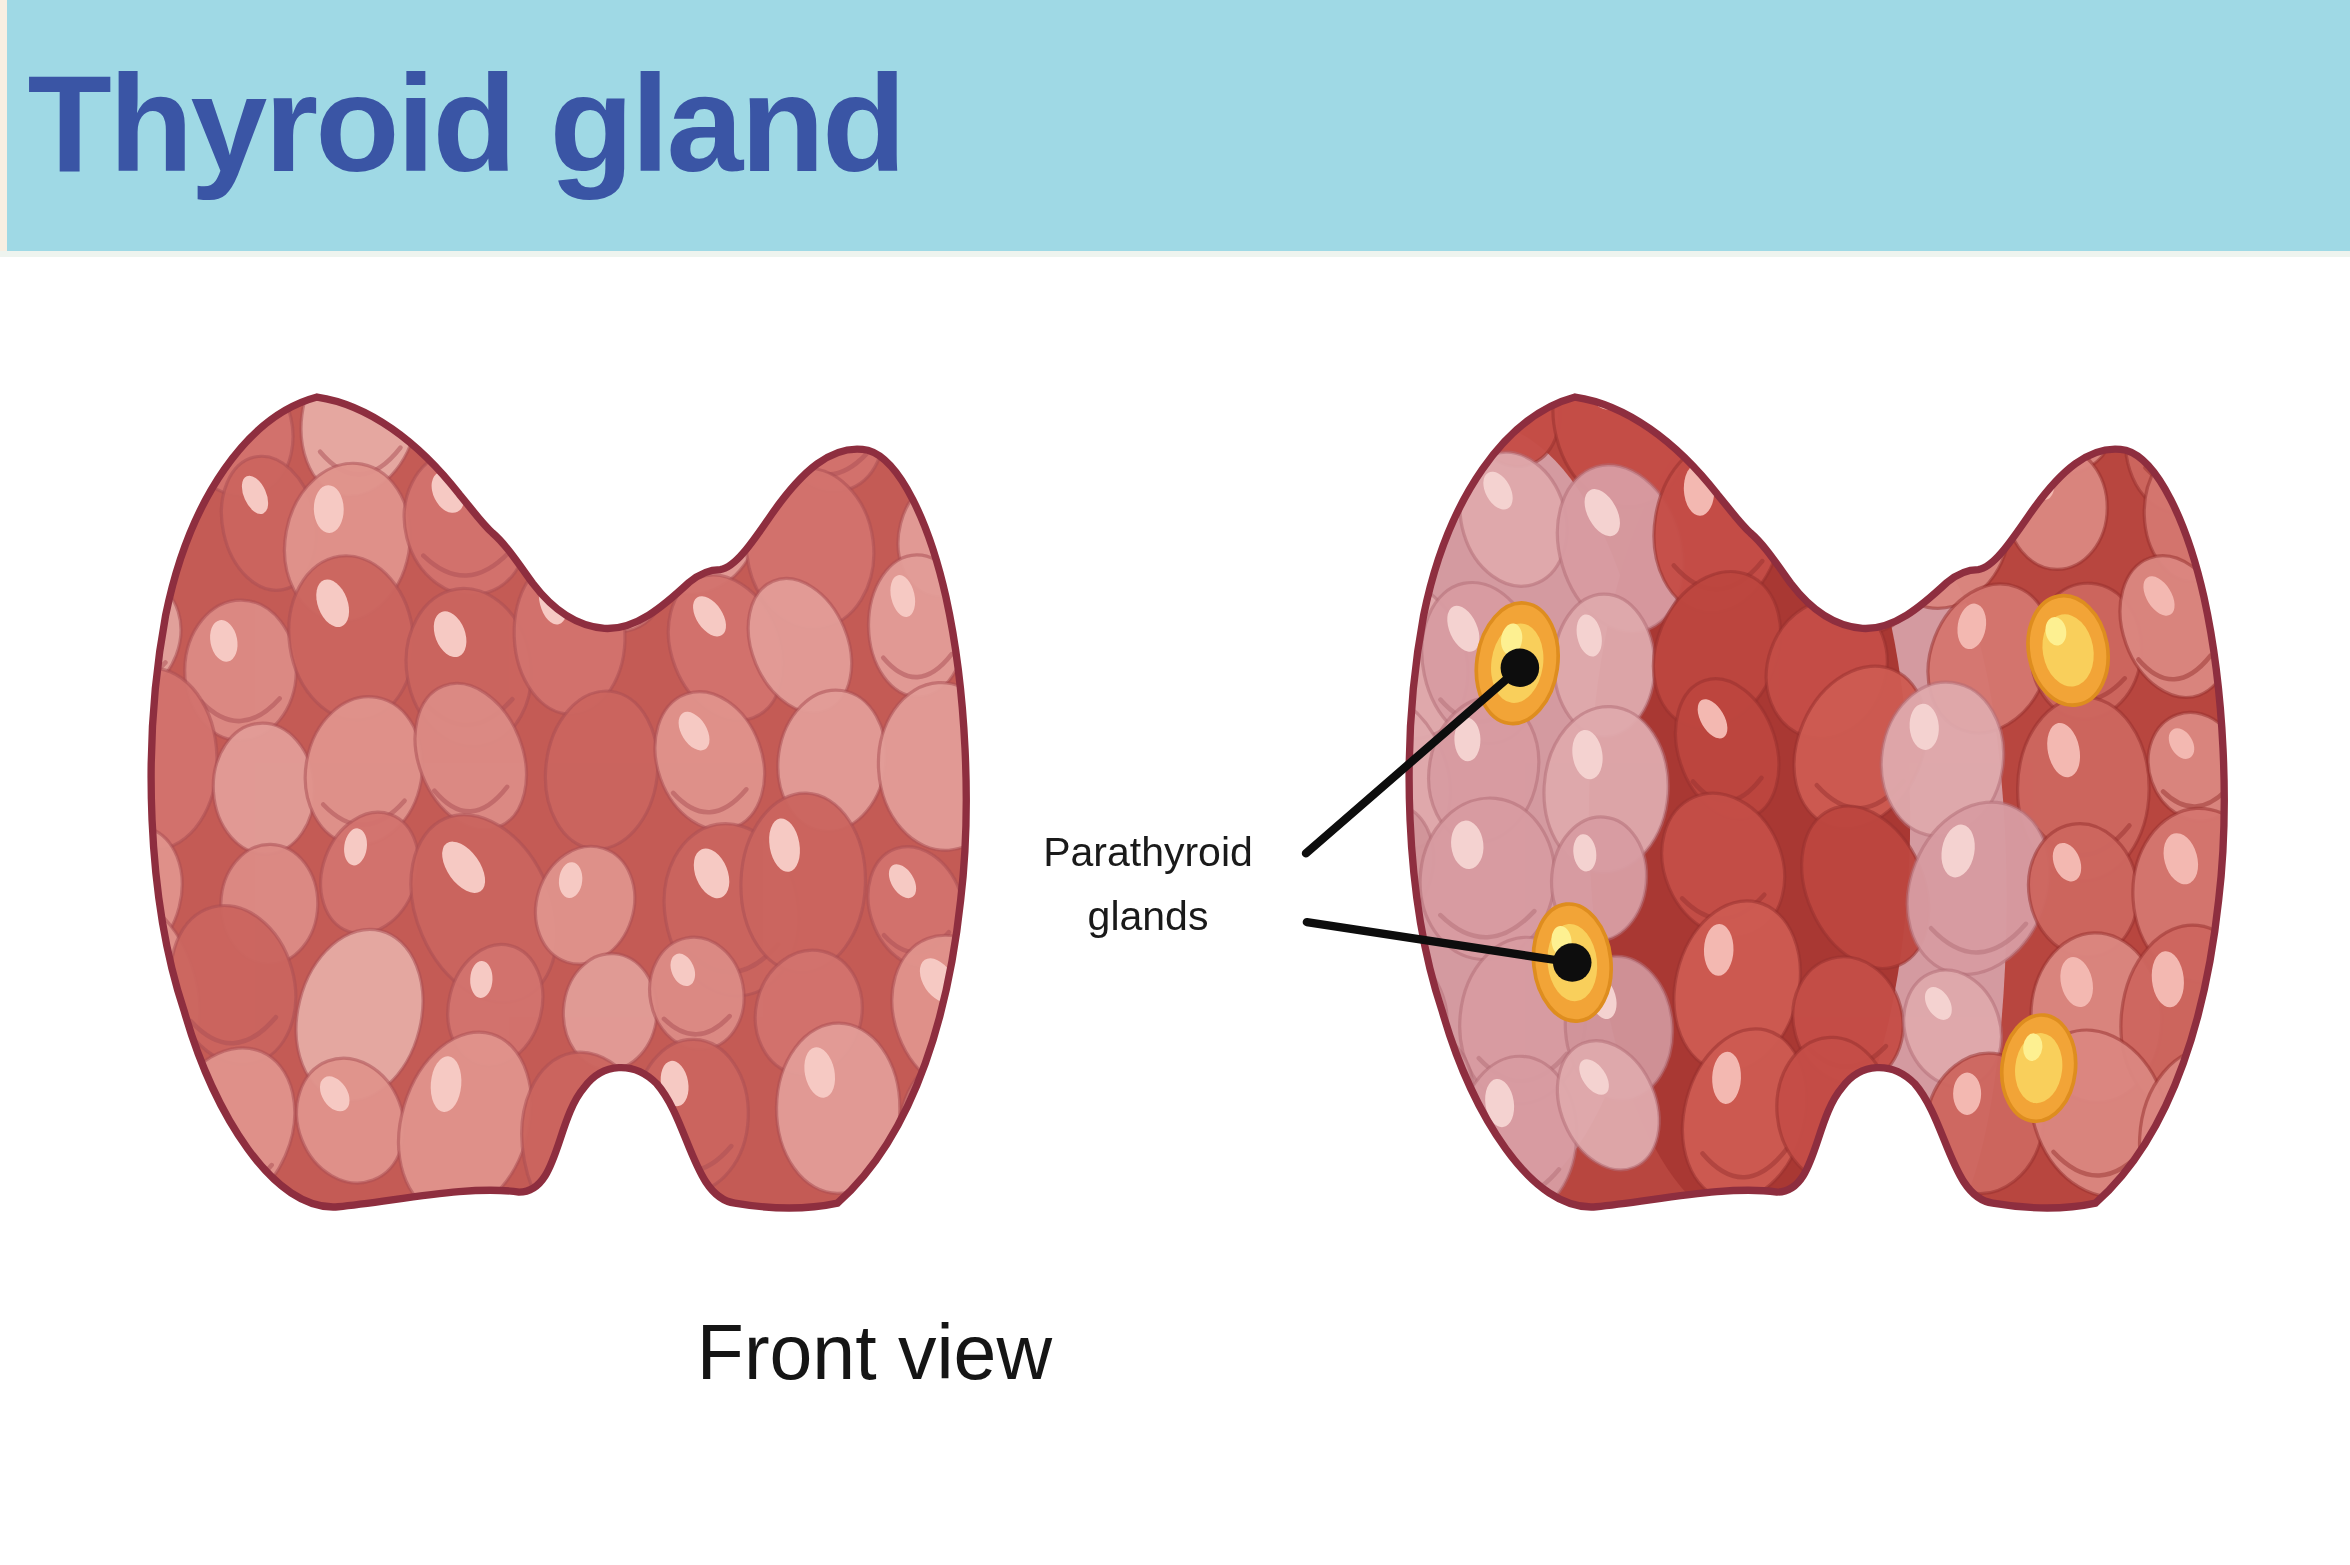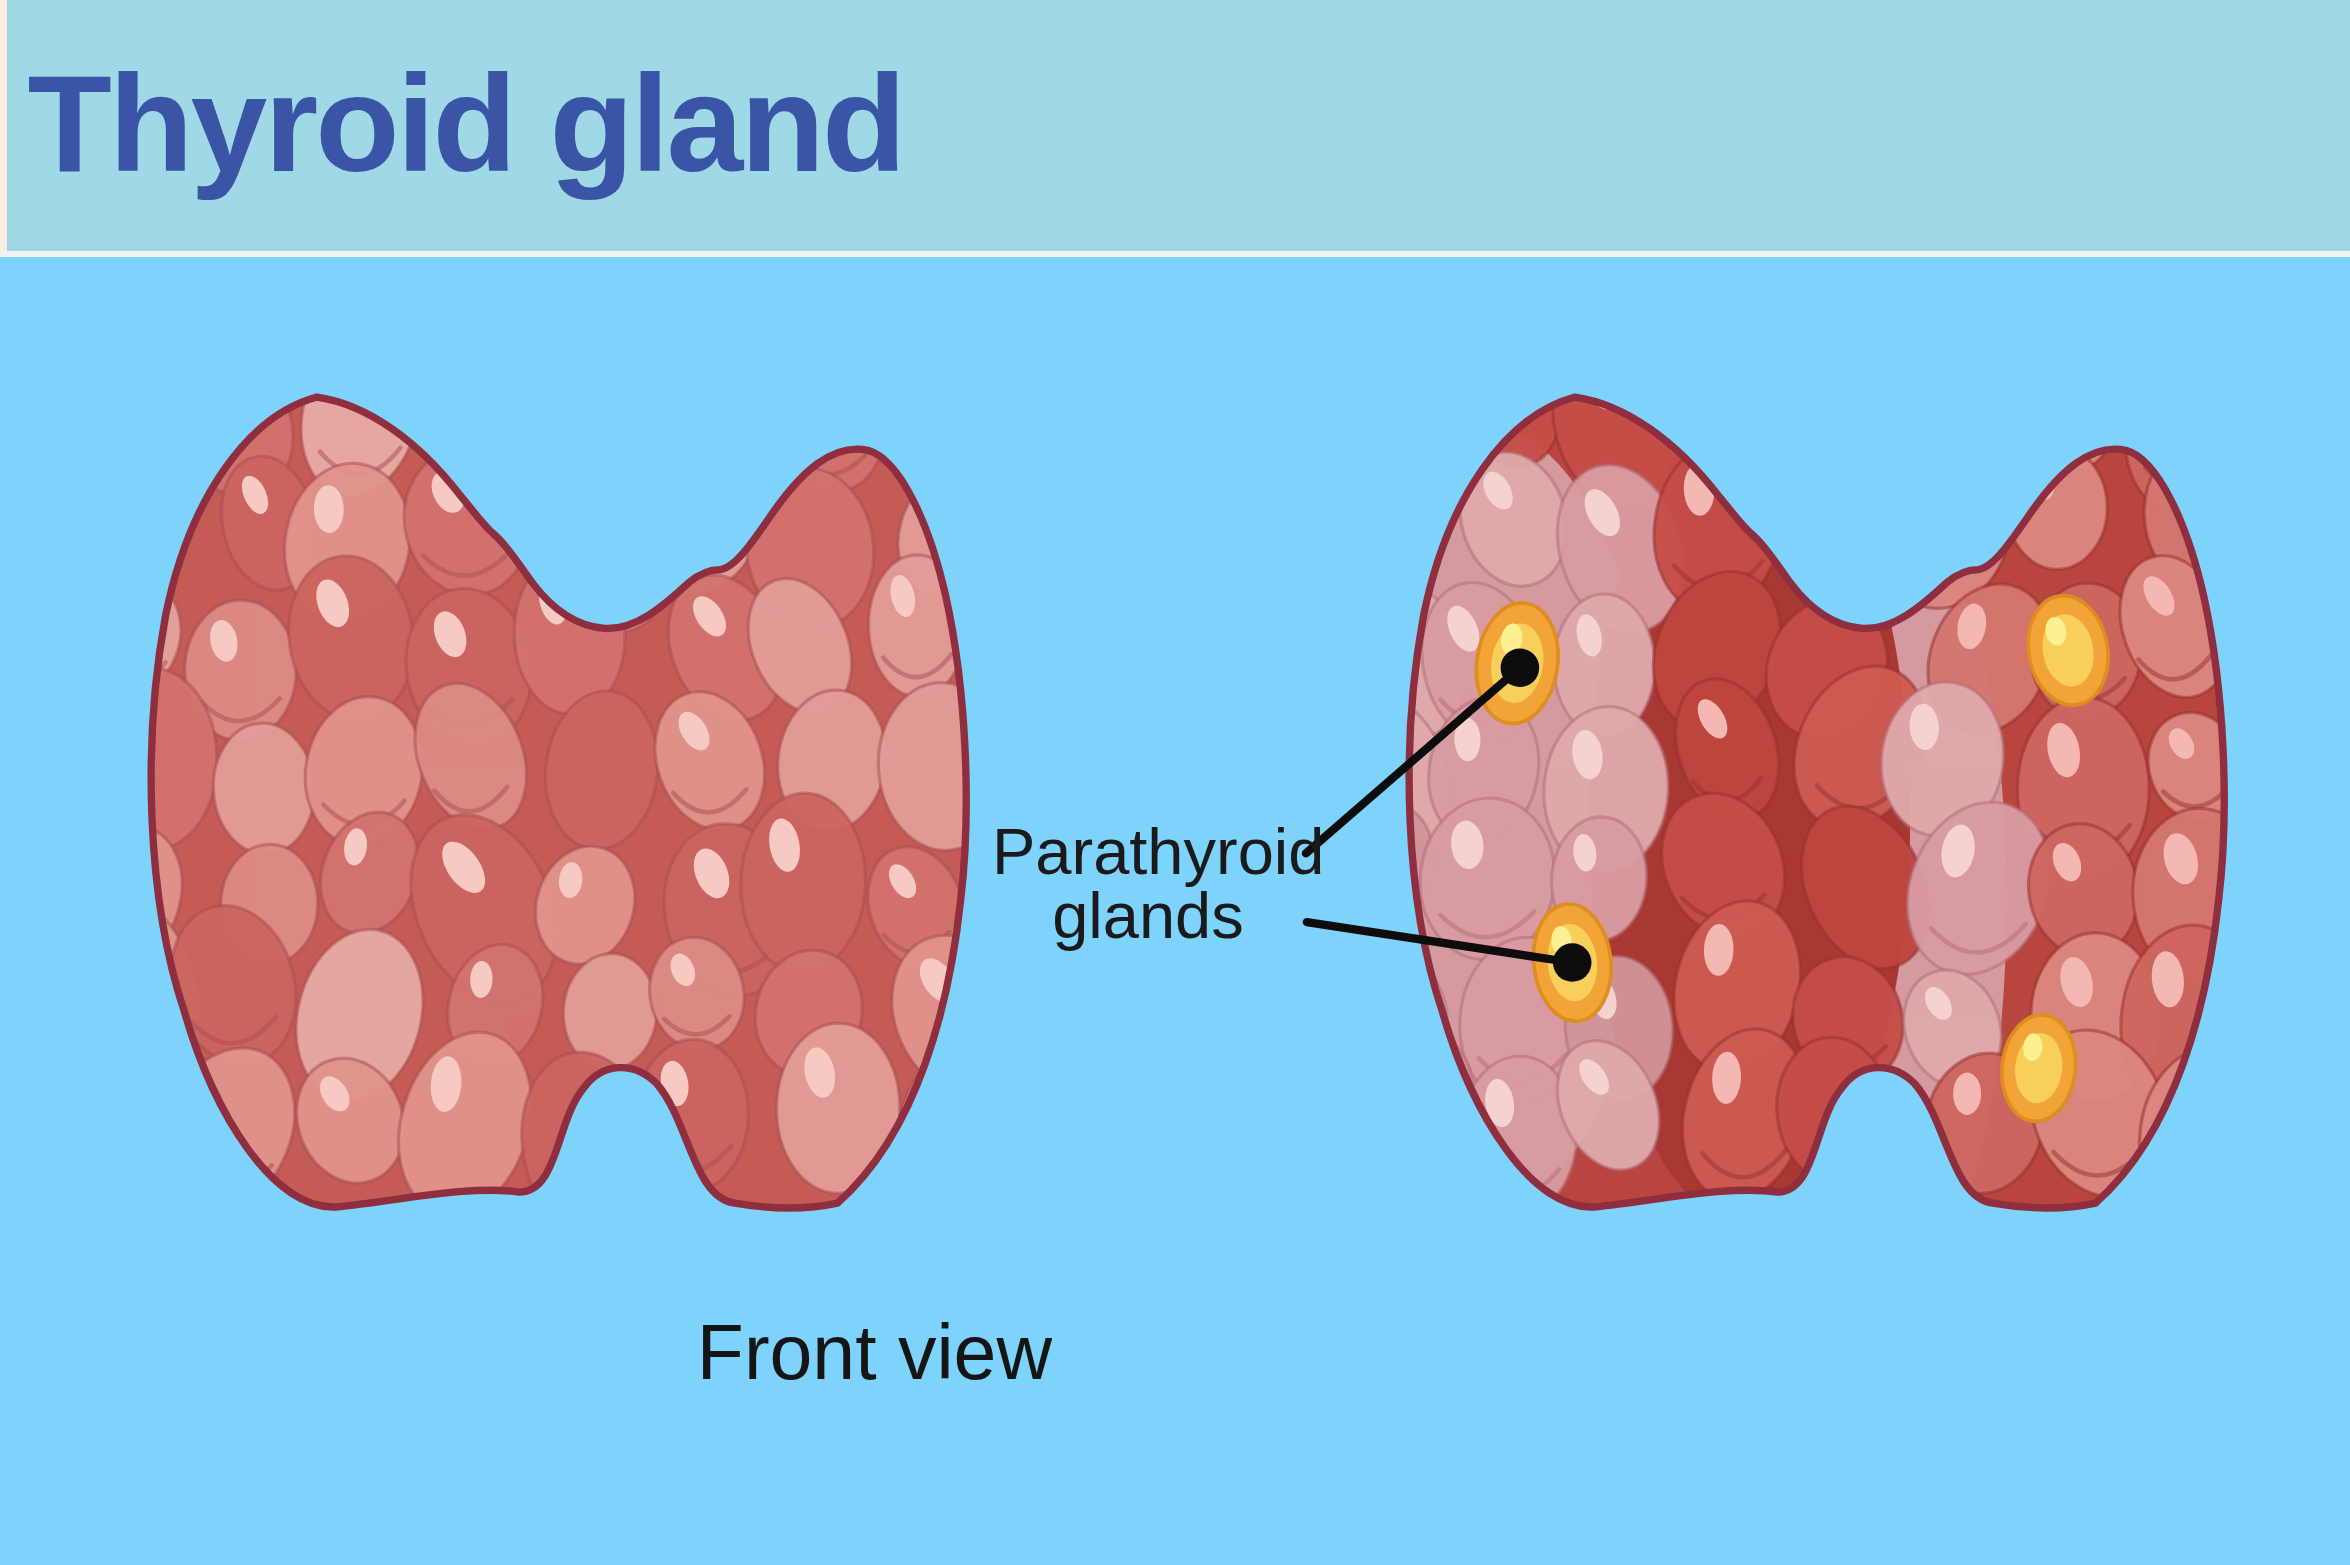--- a/index.html
+++ b/index.html
@@ -1,28 +1,28 @@
 <!DOCTYPE html>
 <html style="font-size:14.7px"><head>
 <meta charset="utf-8">
 <style>
   html,body{margin:0;padding:0;background:#F8EFE2;}
   .page{position:relative;width:2351px;height:1566px;overflow:hidden;
-        background:#7dd3fc;font-family:"Liberation Sans",sans-serif;}
+        background:#ffffff;font-family:"Liberation Sans",sans-serif;}
   .header-band{position:absolute;left:7.3px;top:0;right:0;height:251px;background:#9FD9E5;}
   .header-left-strip{position:absolute;left:0;top:0;width:7.3px;height:251px;background:#F8EFE2;}
   .header-divider{position:absolute;left:0;top:251px;width:2351px;height:5.5px;background:#EEF4EF;}
   .page-title{position:absolute;left:27.5px;top:48px;margin:0;
               font-size:138px;font-weight:bold;letter-spacing:-2.8px;color:#3A55A5;line-height:1.1;}
   .gland-svg{position:absolute;width:900px;height:863px;}
   #front-gland{left:92px;top:386px;}
   #back-gland{left:1350px;top:386px;}
   .leader-overlay{position:absolute;left:0;top:0;width:2351px;height:1566px;pointer-events:none;}
   .annotation-label{position:absolute;left:992px;top:820px;width:312px;
-                    font-size:65px;line-height:64px;color:#1A1A1A;text-align:center;
+                    font-size:41px;line-height:64px;color:#1A1A1A;text-align:center;
                     white-space:pre-line;}
   .view-caption{position:absolute;top:1308px;width:900px;text-align:right;
                 font-size:77px;color:#151515;}
   #front-caption{left:152px;}
   #back-caption{left:1318px;}
 </style>
 </head>
 <body>
 
 <div class="page">

